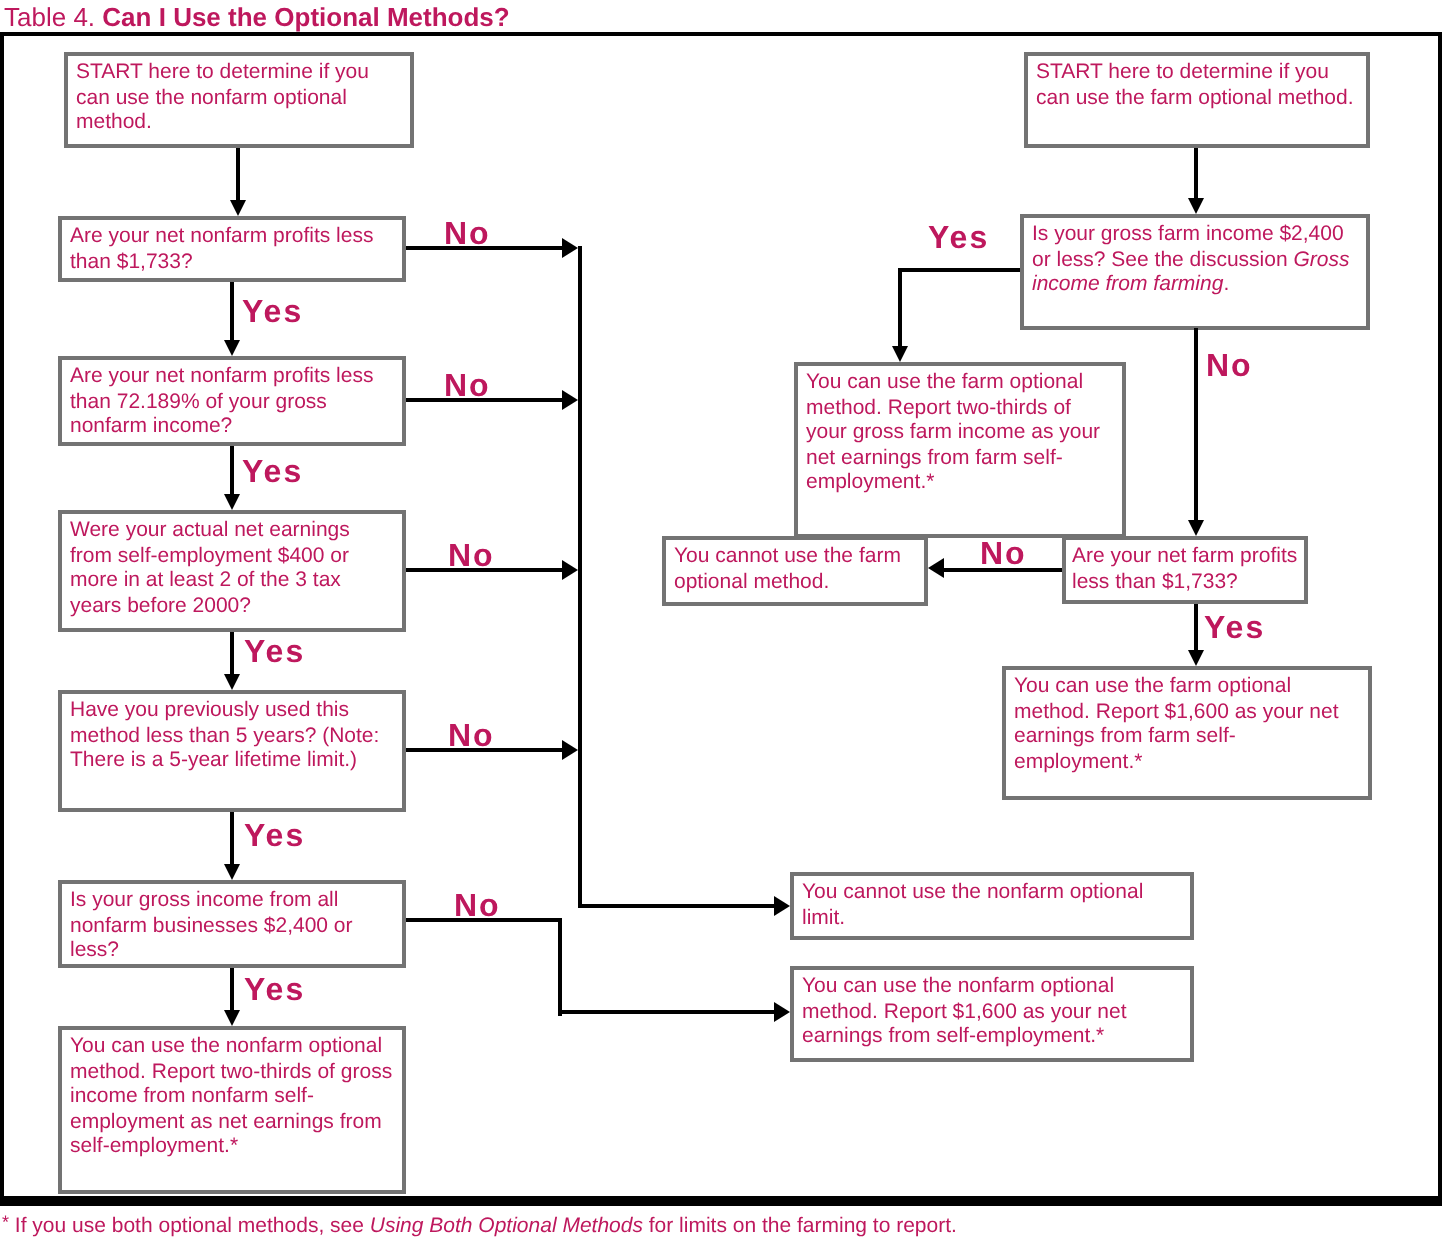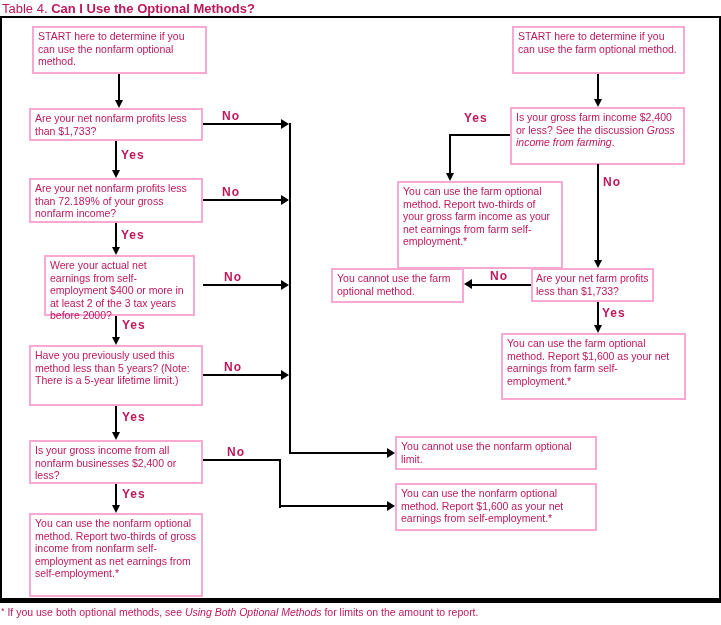--- a/index.html
+++ b/index.html
@@ -4,49 +4,49 @@
 <style>
   html,body{margin:0;padding:0;background:#fff;}
   #screen{
     position:relative;width:721px;height:625px;background:#fff;overflow:hidden;
     font-family:"Liberation Sans","DejaVu Sans",sans-serif;color:#be185d;
   }
   .title{position:absolute;left:2px;top:1px;font-size:13px;white-space:nowrap;}
   .title b{font-weight:bold;}
   .frame{position:absolute;left:0;top:16px;width:721px;height:587px;box-sizing:border-box;
     border:2px solid #000;border-bottom-width:5px;}
-  .box{position:absolute;box-sizing:border-box;border:2px solid #f9a8d4;background:#fff;
+  .box{position:absolute;box-sizing:border-box;border:2px solid #737373;background:#fff;
     padding:2px 4px;font-size:10.5px;line-height:12.5px;}
   .box i{font-style:italic;}
   .h{position:absolute;height:2px;background:#000;}
   .v{position:absolute;width:2px;background:#000;}
   .ad{position:absolute;width:0;height:0;border-left:4px solid transparent;
     border-right:4px solid transparent;border-top:8px solid #000;}
   .ar{position:absolute;width:0;height:0;border-top:5px solid transparent;
     border-bottom:5px solid transparent;border-left:8px solid #000;}
   .al{position:absolute;width:0;height:0;border-top:5px solid transparent;
     border-bottom:5px solid transparent;border-right:8px solid #000;}
-  .lbl{position:absolute;font-weight:bold;font-size:12px;letter-spacing:1px;white-space:nowrap;}
+  .lbl{position:absolute;font-weight:bold;font-size:16px;letter-spacing:1px;white-space:nowrap;}
   .footnote{position:absolute;left:1px;top:606px;width:710px;font-size:10.5px;}
   .footnote i{font-style:italic;}
   .footnote .mark{vertical-align:2px;font-size:9px;}
 </style>
 </head>
 <body>
 
 <div id="screen">
 
   <div class="title"><span>Table 4.</span> <b>Can I Use the Optional Methods?</b></div>
 
   <div class="frame"></div>
 
   <div class="box" style="left:32px;top:26px;width:175px;height:48px">START here to determine if you can use the nonfarm optional method.</div>
   <div class="box" style="left:29px;top:108px;width:174px;height:33px">Are your net nonfarm profits less than $1,733?</div>
   <div class="box" style="left:29px;top:178px;width:174px;height:45px">Are your net nonfarm profits less than 72.189% of your gross nonfarm income?</div>
-  <div class="box" style="left:44px;top:255px;width:151px;height:61px">Were your actual net earnings from self-employment $400 or more in at least 2 of the 3 tax years before 2000?</div>
+  <div class="box" style="left:29px;top:255px;width:174px;height:61px">Were your actual net earnings from self-employment $400 or more in at least 2 of the 3 tax years before 2000?</div>
   <div class="box" style="left:29px;top:345px;width:174px;height:61px">Have you previously used this method less than 5 years? (Note: There is a 5-year lifetime limit.)</div>
   <div class="box" style="left:29px;top:440px;width:174px;height:44px">Is your gross income from all nonfarm businesses $2,400 or less?</div>
   <div class="box" style="left:29px;top:513px;width:174px;height:84px">You can use the nonfarm optional method. Report two-thirds of gross income from nonfarm self-employment as net earnings from self-employment.*</div>
 
   <div class="box" style="left:395px;top:436px;width:202px;height:34px">You cannot use the nonfarm optional limit.</div>
   <div class="box" style="left:395px;top:483px;width:202px;height:48px">You can use the nonfarm optional method. Report $1,600 as your net earnings from self-employment.*</div>
 
   <div class="box" style="left:512px;top:26px;width:173px;height:48px">START here to determine if you can use the farm optional method.</div>
   <div class="box" style="left:510px;top:107px;width:175px;height:58px"><span>Is your gross farm income $2,400 or less? See the discussion </span><i>Gross income from farming</i><span>.</span></div>
   <div class="box" style="left:397px;top:181px;width:166px;height:88px">You can use the farm optional method. Report two-thirds of your gross farm income as your net earnings from farm self-employment.*</div>
@@ -117,15 +117,15 @@
   <div class="lbl" style="left:122px;top:318px">Yes</div>
   <div class="lbl" style="left:224px;top:360px">No</div>
   <div class="lbl" style="left:122px;top:410px">Yes</div>
   <div class="lbl" style="left:227px;top:445px">No</div>
   <div class="lbl" style="left:122px;top:487px">Yes</div>
   <div class="lbl" style="left:464px;top:111px">Yes</div>
   <div class="lbl" style="left:603px;top:175px">No</div>
   <div class="lbl" style="left:490px;top:269px">No</div>
   <div class="lbl" style="left:602px;top:306px">Yes</div>
 
-  <div class="footnote"><span class="mark">*</span><span> If you use both optional methods, see </span><i>Using Both Optional Methods</i><span> for limits on the amount to report.</span></div>
+  <div class="footnote"><span class="mark">*</span><span> If you use both optional methods, see </span><i>Using Both Optional Methods</i><span> for limits on the farming to report.</span></div>
 
 </div>
 
 </body></html>

